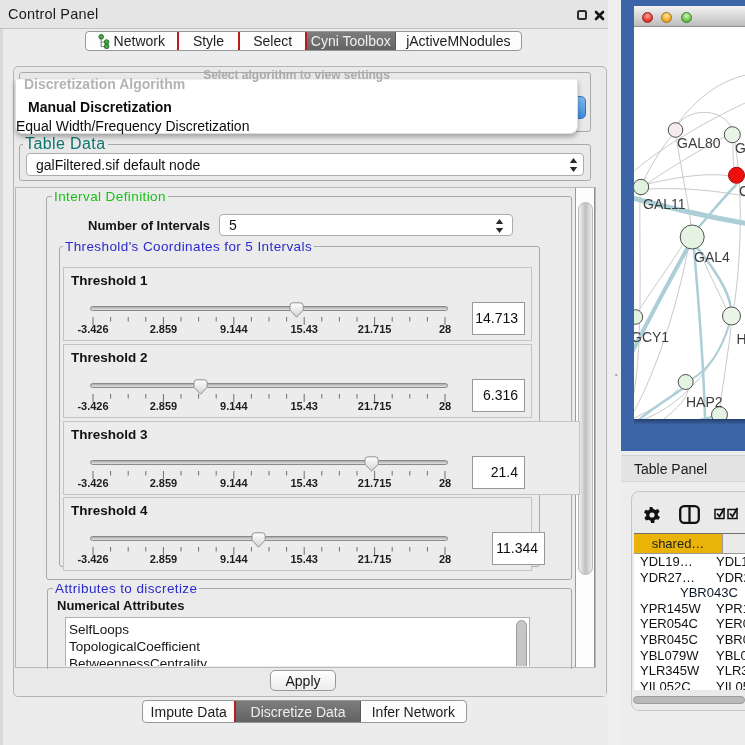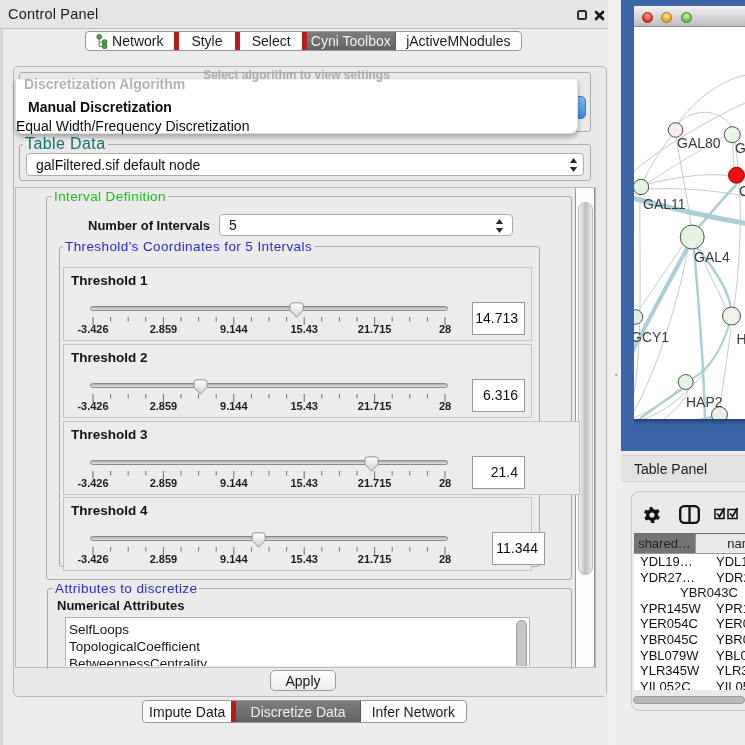--- a/index.html
+++ b/index.html
@@ -1,20 +1,20 @@
 <!DOCTYPE html>
 <html><head>
 <meta charset="utf-8">
 <style>
 * { margin:0; padding:0; box-sizing:border-box; }
 html,body { width:745px; height:745px; overflow:hidden; }
 body { font-family:"Liberation Sans", sans-serif; background:#ededed; position:relative; }
 .abs { position:absolute; }
 .seg { display:flex; background:#fdfdfd; border:1px solid #979797; border-radius:4px; overflow:hidden; }
-.seg > div { display:flex; align-items:center; justify-content:center; font-size:14px; color:#1c1c1c; border-right:5px solid #b91c1c; }
+.seg > div { display:flex; align-items:center; justify-content:center; font-size:14px; color:#1c1c1c; border-right:2px solid #b91c1c; }
 .seg > div:last-child { border-right:none; }
 .seg > div.sel { background:linear-gradient(#7d7d7d,#626262); color:#efefef; border-right:1px solid #5a5a5a; }
 .group { position:absolute; border:1px solid #a9a9a9; border-radius:3px; }
 .glabel { position:absolute; font-size:13.5px; line-height:14px; padding:0 2px; letter-spacing:0.4px; }
 .combo { position:absolute; background:#fff; border:1px solid #adadad; border-radius:4px; font-size:14px; color:#111; }
 .combo .txt { position:absolute; left:9px; top:50%; transform:translateY(-50%); }
 .tpanel { position:absolute; background:#ececec; border:1px solid #c4c4c4; }
 .bold { font-weight:bold; }
 </style>
 </head>
@@ -356,21 +356,21 @@
 <line x1="10.5" y1="1" x2="10.5" y2="18" stroke="#111" stroke-width="2.3"></line>
 </svg>
 <svg class="abs" style="left:714px;top:506px;" width="30px" height="14" viewBox="0 0 30 14">
 <rect x="1" y="3.5" width="9" height="9" fill="none" stroke="#111" stroke-width="1.5"></rect>
 <path d="M3,7.5 L5.5,10.5 L10.5,2" fill="none" stroke="#111" stroke-width="1.8"></path>
 <rect x="14" y="3.5" width="9" height="9" fill="none" stroke="#111" stroke-width="1.5"></rect>
 <path d="M16,7.5 L18.5,10.5 L23.5,2" fill="none" stroke="#111" stroke-width="1.8"></path>
 </svg>
 <div class="abs" style="left:634px;top:533px;width:111px;height:157px;background:#fff;overflow:hidden;">
     <div style="display:flex;height:21px;border-top:1.5px solid #707070;border-bottom:1px solid #9a9a9a;">
-      <div style="flex:none;width:62px;background:#737373;border-right:1px solid #9a9a9a;text-align:center;font-size:13px;line-height:20px;color:#222;">shared…</div>
+      <div style="flex:none;width:89px;background:#eab308;border-right:1px solid #9a9a9a;text-align:center;font-size:13px;line-height:20px;color:#222;">shared…</div>
       <div style="flex:none;width:95px;background:#eaeaea;text-align:center;font-size:13px;line-height:20px;color:#222;">name</div>
     </div>
     <div style="display:flex;height:15.6px;font-size:13px;color:#111;">
       <div style="flex:none;width:72.5px;padding-left:6px;line-height:15.6px;">YDL19…</div>
       <div style="flex:none;width:95px;padding-left:9.5px;line-height:15.6px;">YDL194W</div>
     </div>
     <div style="display:flex;height:15.6px;font-size:13px;color:#111;">
       <div style="flex:none;width:72.5px;padding-left:6px;line-height:15.6px;">YDR27…</div>
       <div style="flex:none;width:95px;padding-left:9.5px;line-height:15.6px;">YDR277C</div>
     </div>

